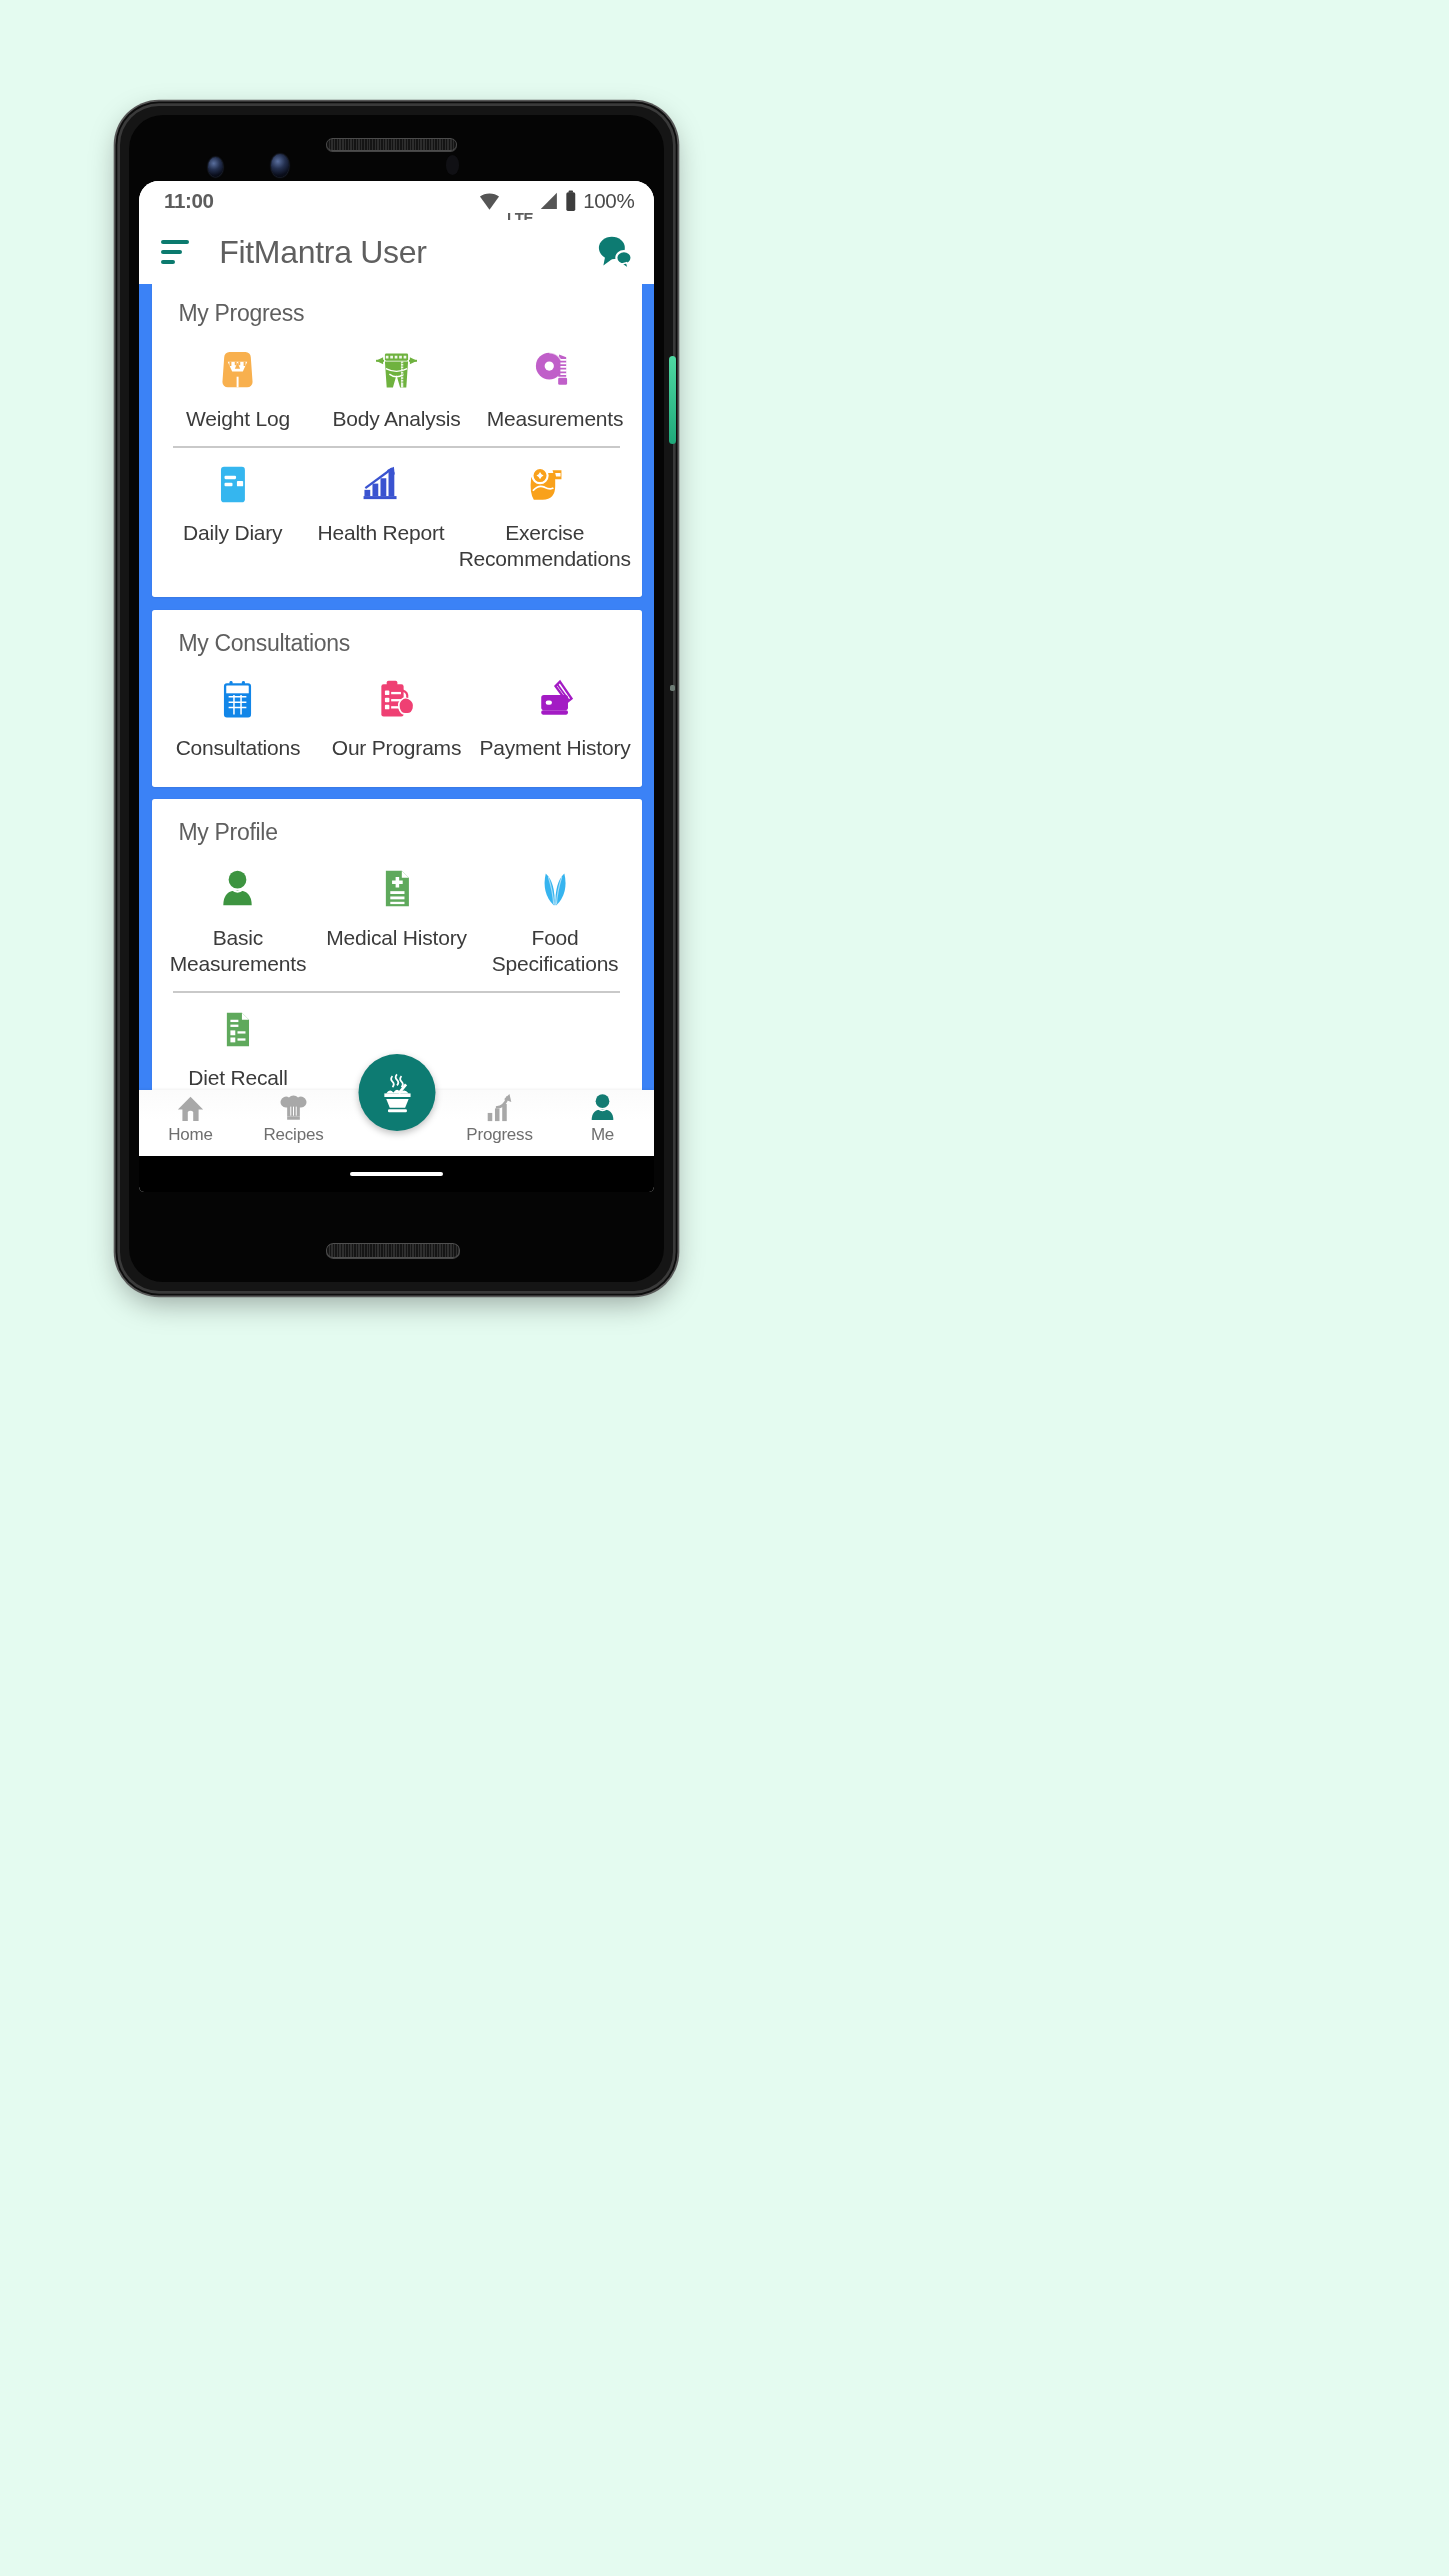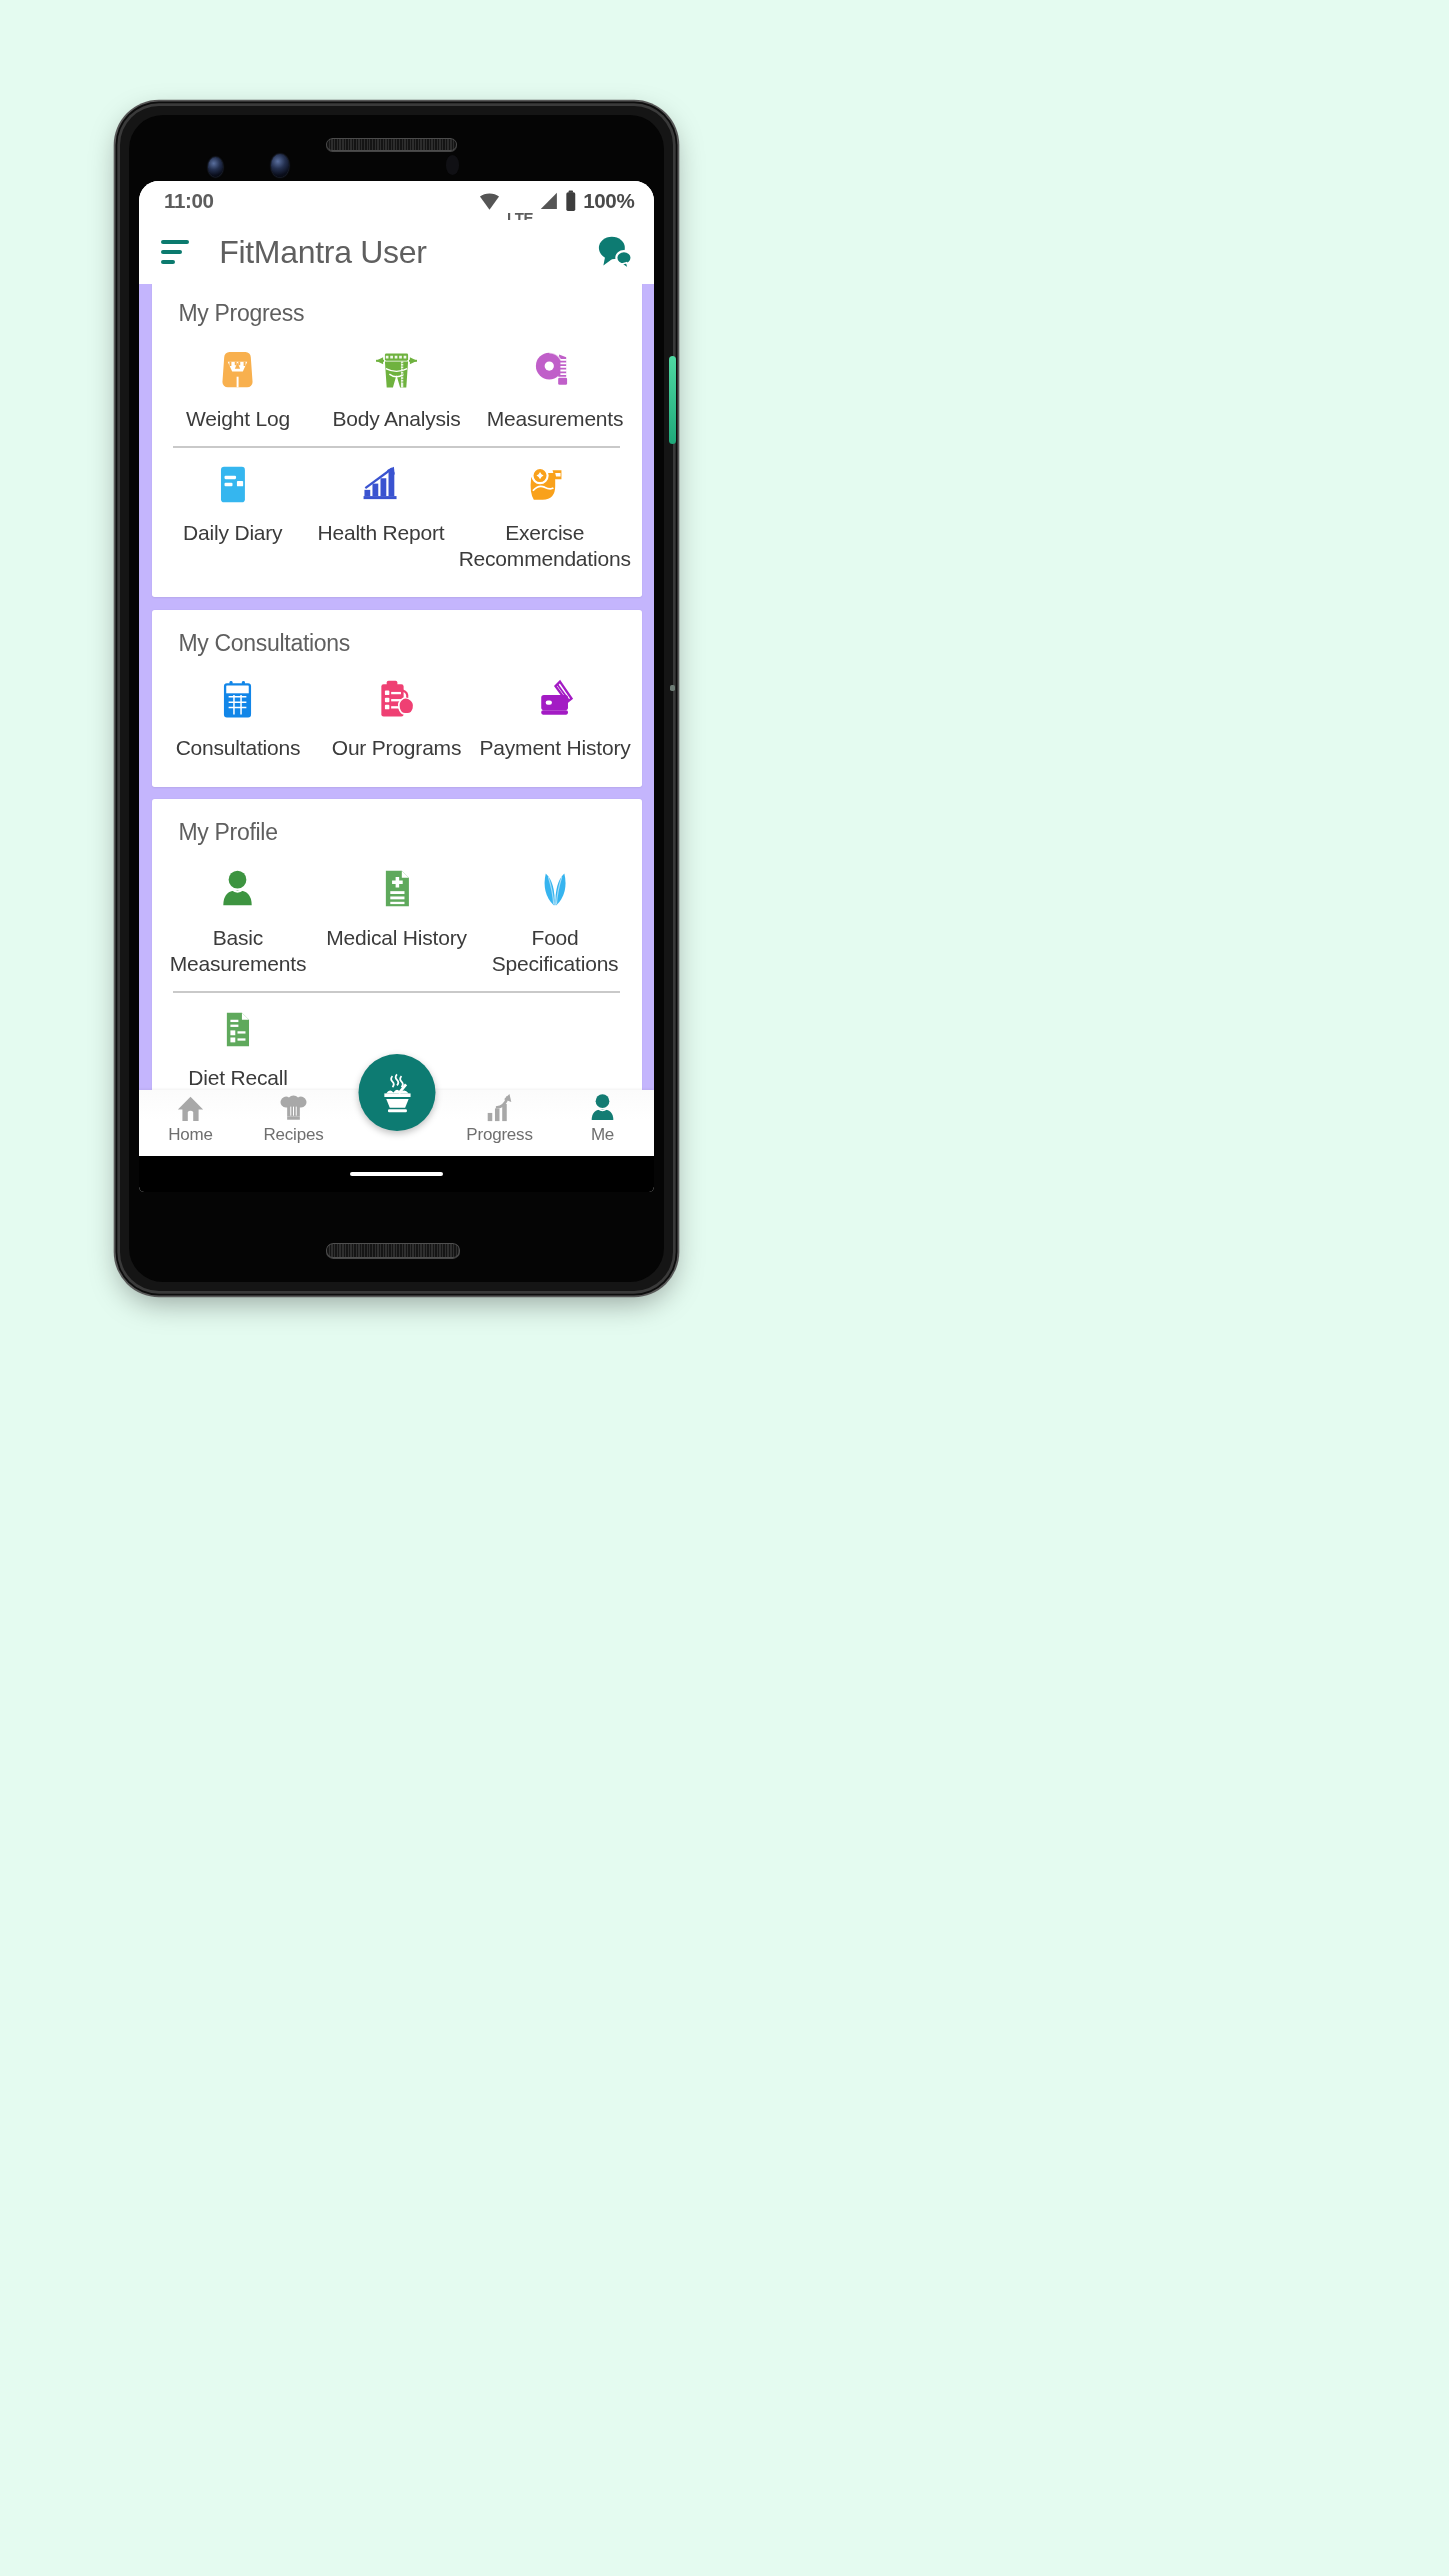--- a/index.html
+++ b/index.html
@@ -128,21 +128,21 @@
     letter-spacing: -0.4px;
   }
   #status-right {
     display: flex;
     align-items: center;
     gap: 6.3px;
   }
   .status-glyph { display: block; }
   #status-battery-text {
     font-size: 20.6px;
-    font-weight: bold;
+    font-weight: normal;
     color: #4a4a4a;
     letter-spacing: -0.4px;
   }
   #status-lte {
     font-size: 15px;
     font-weight: bold;
     color: #5d5d5d;
     letter-spacing: -0.4px;
     margin-top: 34px;
   }
@@ -182,21 +182,21 @@
   #chat-btn {
     margin-left: auto;
     width: 38px; height: 38px;
     cursor: pointer;
     display: flex; align-items: center; justify-content: center;
   }
 
   
   #body-scroll {
     flex: 1 1 auto;
-    background: #c4b5fd;
+    background: #3b82f6;
     padding: 0 0 0 0;
     overflow: hidden;
     position: relative;
   }
 
   .card {
     background: #ffffff;
     margin: 0 12.5px 12.5px 12.5px;
     border-radius: 2.7px;
     padding: 19.7px 7.2px 16px 7.2px;

